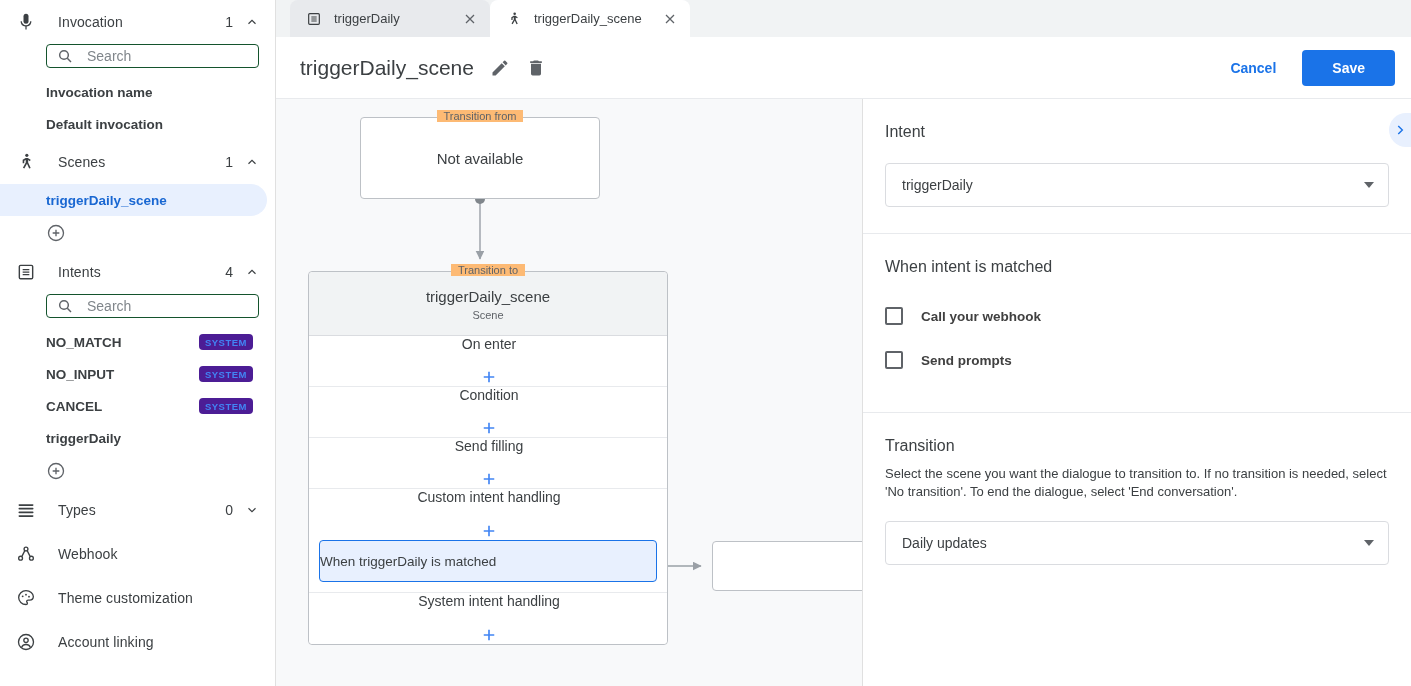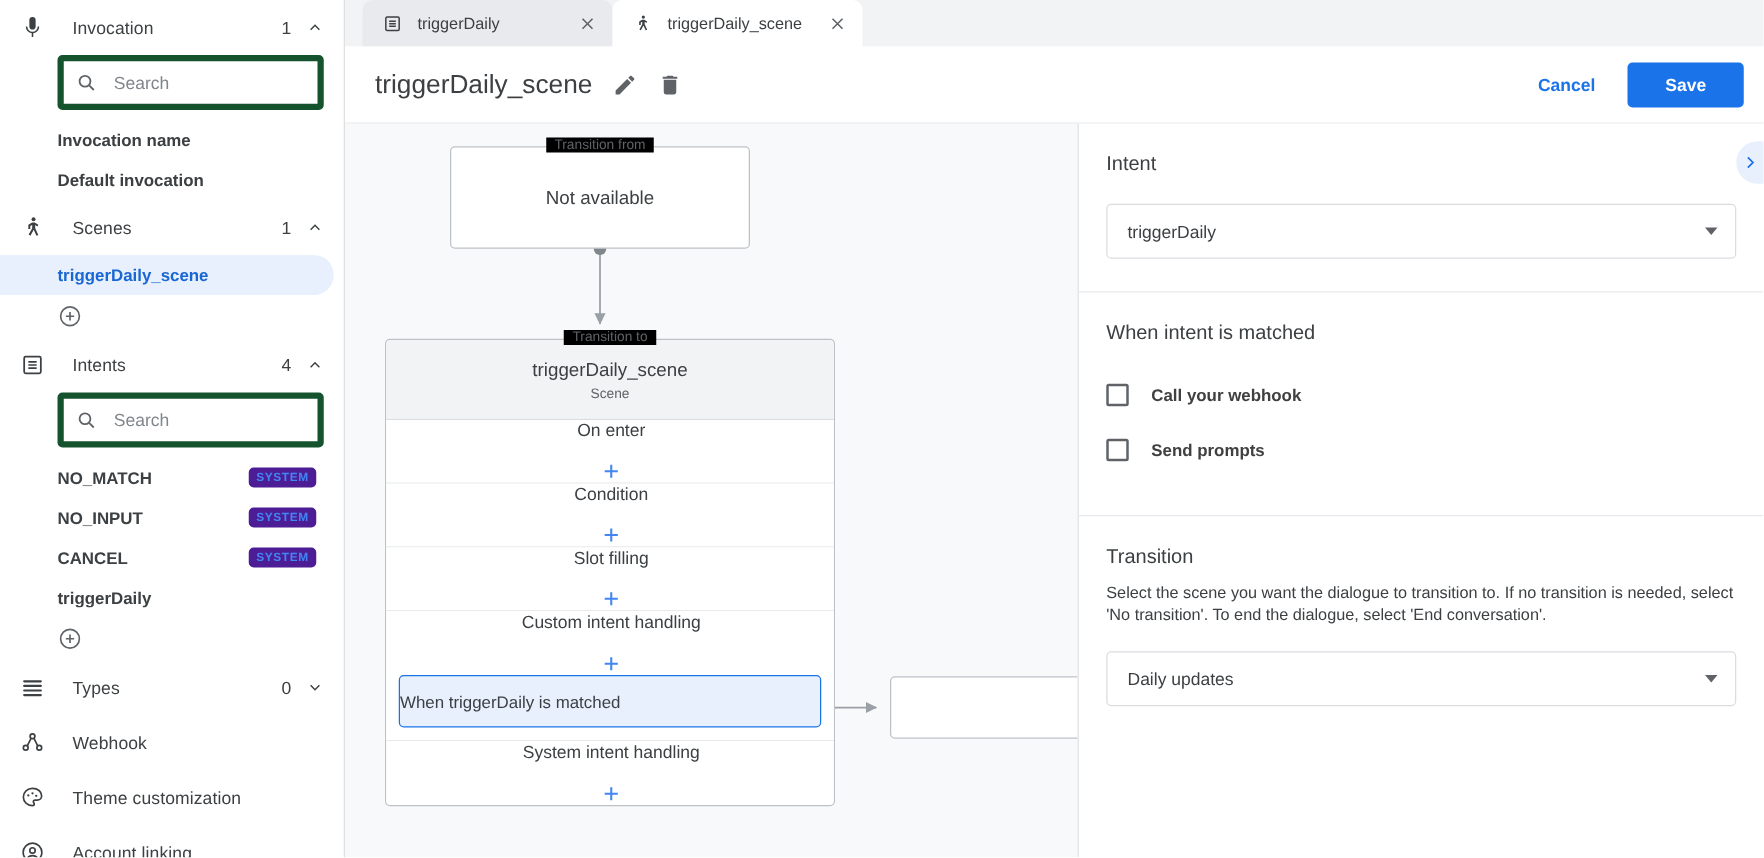--- a/index.html
+++ b/index.html
@@ -38,22 +38,22 @@
     color: #3c4043;
   }
   .nav-ic svg { display: block; }
   .nav-label { font-size: 14px; color: #3c4043; flex: 1 1 auto; letter-spacing: .1px; }
   .nav-count { font-size: 14px; color: #3c4043; margin-right: 12px; }
   .caret { width: 14px; height: 14px; color: #3c4043; display: flex; align-items: center; }
 
   .search-wrap { padding: 0 16px 0 46px; }
   .search-box {
     display: flex; align-items: center;
-    height: 44px;
-    border: 5px solid #14532d;
+    height: 24px;
+    border: 1px solid #14532d;
     border-radius: 4px;
     padding: 0 10px;
     background: #fff;
   }
   .search-box .s-ic { width: 16px; height: 16px; margin-right: 12px; color: #5f6368; flex: 0 0 16px;}
   .search-box input {
     border: 0; outline: 0; background: transparent;
     font-family: "Liberation Sans", sans-serif;
     font-size: 14px; color: #3c4043; width: 100%;
   }
@@ -143,21 +143,21 @@
     border: 1px solid #bdc1c6;
     border-radius: 4px;
   }
   .node-legend {
     position: absolute;
     top: -8px; left: 0; right: 0;
     text-align: center;
     font-size: 11px; color: #5f6368;
     pointer-events: none;
   }
-  .node-legend span { background: #000000; padding: 0 7px; }
+  .node-legend span { background: #fdba74; padding: 0 7px; }
 
   #node-from { left: 84px; top: 18px; width: 240px; height: 82px; }
   #node-from .nf-text {
     position: absolute; left: 0; right: 0; top: 0; bottom: 0;
     display: flex; align-items: center; justify-content: center;
     font-size: 15px; color: #3c4043;
   }
 
   #node-scene {
     left: 32px; top: 172px; width: 360px;
@@ -514,21 +514,21 @@
           </div>
           <div class="scene-row">
             <span class="sr-label">Condition</span>
             <span class="plus-ic">
               <svg width="18" height="18" viewBox="0 0 24 24" fill="none" stroke="currentColor" stroke-width="2.2">
                   <path d="M12 5v14M5 12h14"></path>
                 </svg>
             </span>
           </div>
           <div class="scene-row">
-            <span class="sr-label">Slot filling</span>
+            <span class="sr-label">Send filling</span>
             <span class="plus-ic">
               <svg width="18" height="18" viewBox="0 0 24 24" fill="none" stroke="currentColor" stroke-width="2.2">
                   <path d="M12 5v14M5 12h14"></path>
                 </svg>
             </span>
           </div>
           <div class="scene-row" style="border-bottom:0;">
             <span class="sr-label">Custom intent handling</span>
             <span class="plus-ic">
               <svg width="18" height="18" viewBox="0 0 24 24" fill="none" stroke="currentColor" stroke-width="2.2">

